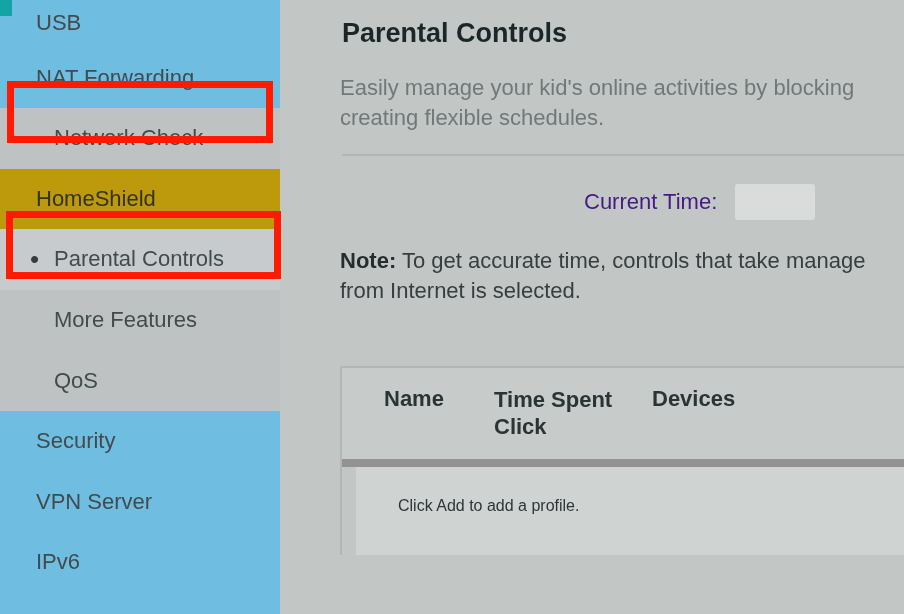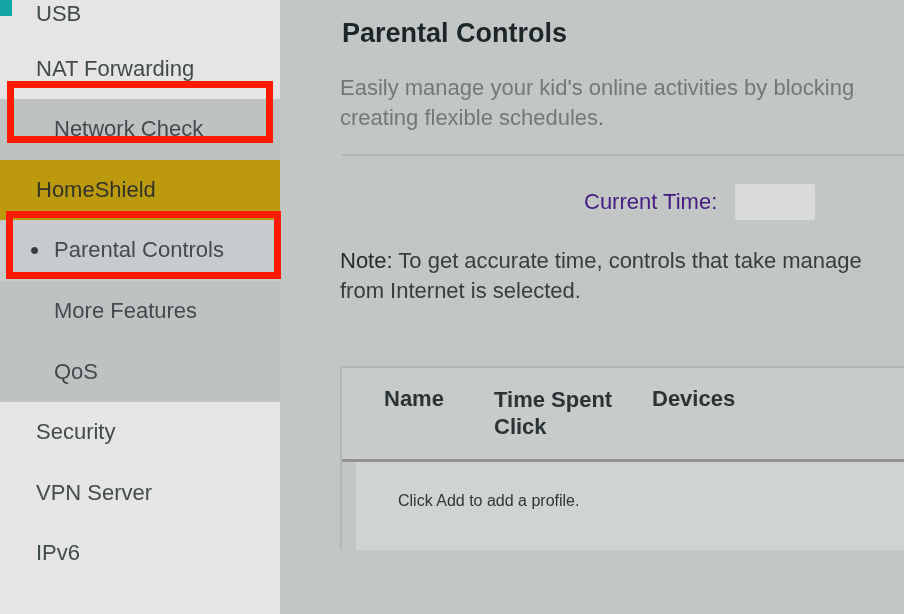--- a/index.html
+++ b/index.html
@@ -22,23 +22,23 @@
       pointer-events: none;
       z-index: 100;
     }
     .container {
       display: flex;
       width: 100%;
       height: 100%;
     }
     .sidebar {
       width: 280px;
-      background: #ffffff;
+      background: #7dd3fc;
       flex-shrink: 0;
-      padding-top: 0;
+      padding-top: 9px;
       position: relative;
     }
     .sidebar-item {
       padding: 16px 20px 16px 36px;
       font-size: 22px;
       color: #4a5455;
       cursor: pointer;
       position: relative;
       line-height: 1.3;
     }
@@ -139,37 +139,37 @@
       border-radius: 3px;
     }
     .note {
       margin-left: 60px;
       font-size: 22px;
       color: #3e4648;
       line-height: 1.35;
       margin-bottom: 60px;
     }
     .note b {
-      font-weight: 400;
+      font-weight: 700;
       color: #2a3335;
     }
     .table-wrap {
       margin-left: 60px;
       border: 2px solid #c7ccca;
       border-right: none;
       border-bottom: none;
     }
     .table-head {
       display: flex;
       background: #dee2e1;
       padding: 18px 0 18px 0;
       font-size: 22px;
       font-weight: 700;
       color: #2f3a3c;
-      border-bottom: 3px solid #a3a3a3;
+      border-bottom: 8px solid #a3a3a3;
     }
     .col-name {
       width: 152px;
       padding-left: 42px;
     }
     .col-time {
       width: 158px;
       padding-left: 0;
       line-height: 1.25;
     }

